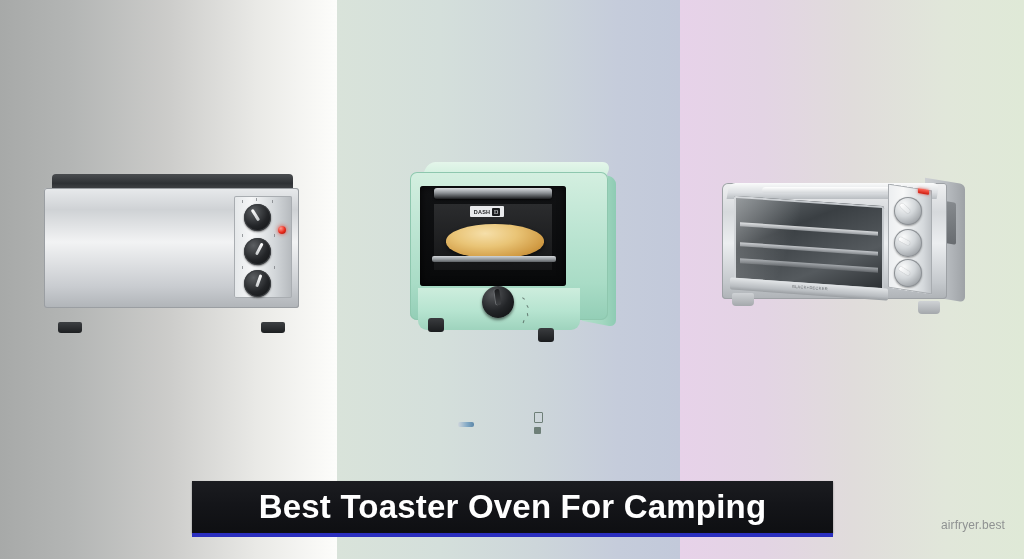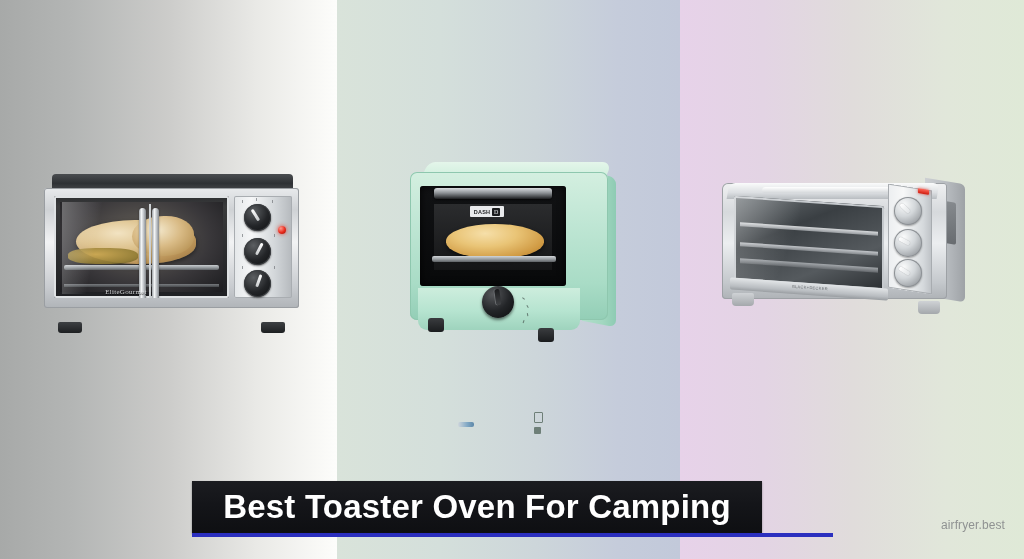--- a/index.html
+++ b/index.html
@@ -169,21 +169,21 @@
   #o3-knob-3{left:172px;top:84px;}
   #o3-knob-3 .ptr{transform:rotate(-58deg);}
   #o3-led{position:absolute;left:196px;top:14px;width:11px;height:5px;border-radius:1px;
      background:linear-gradient(180deg,#ff6a5c 0%,#d01b0e 100%);box-shadow:0 0 3px rgba(220,30,20,.7);
      transform:skewY(9deg);}
   .o3-foot{position:absolute;width:22px;height:13px;border-radius:2px 2px 4px 4px;
      background:linear-gradient(180deg,#cfd2d5 0%,#a4a8ac 100%);}
   #o3-foot-l{left:10px;top:118px;} #o3-foot-r{left:196px;top:126px;}
 
   
-  #title-banner{position:absolute;left:192px;top:481px;width:570px;height:52px;
+  #title-banner{position:absolute;left:192px;top:481px;width:641px;height:52px;
      background:linear-gradient(180deg,#1b1c20 0%,#141519 45%,#0e0f12 100%);
      box-shadow:0 1px 2px rgba(0,0,0,.35);
      display:flex;align-items:center;justify-content:center;}
   #title-text{color:#ffffff;font-size:33px;font-weight:bold;letter-spacing:.2px;
      font-family:"Liberation Sans", sans-serif;white-space:nowrap;}
   #title-underline{position:absolute;left:192px;top:533px;width:641px;height:4px;background:#2b2fbf;}
 
   
   #watermark{position:absolute;left:941px;top:518px;font-size:12px;color:#8f9292;
      letter-spacing:.1px;font-family:"Liberation Sans", sans-serif;}
@@ -193,36 +193,20 @@
 
 <div id="stage">
 
   <div class="panel" id="panel-1"></div>
   <div class="panel" id="panel-2"></div>
   <div class="panel" id="panel-3"></div>
 
   <div class="oven" id="oven-1">
     <div id="o1-top"></div>
     <div id="o1-body">
-      <div id="o1-window">
-        <div id="o1-cavity">
-          <div id="o1-chicken"></div>
-          <div id="o1-chicken2"></div>
-          <div id="o1-veg"></div>
-          <div id="o1-rack"></div>
-          <div id="o1-rack2"></div>
-        </div>
-        <div id="o1-glass-gloss" class="sheen"></div>
-        <div id="o1-doorsplit"></div>
-        <div id="o1-handles">
-          <div class="o1-handle" id="o1-handle-a"></div>
-          <div class="o1-handle" id="o1-handle-b"></div>
-        </div>
-        <div id="o1-logo">EliteGourmet</div>
-      </div>
 
       <div id="o1-panelface">
         <div class="o1-knob" id="o1-knob-1">
           <div class="ptr"></div>
         </div>
         <div class="o1-knob" id="o1-knob-2">
           <div class="ptr"></div>
         </div>
         <div class="o1-knob" id="o1-knob-3">
           <div class="ptr"></div>

